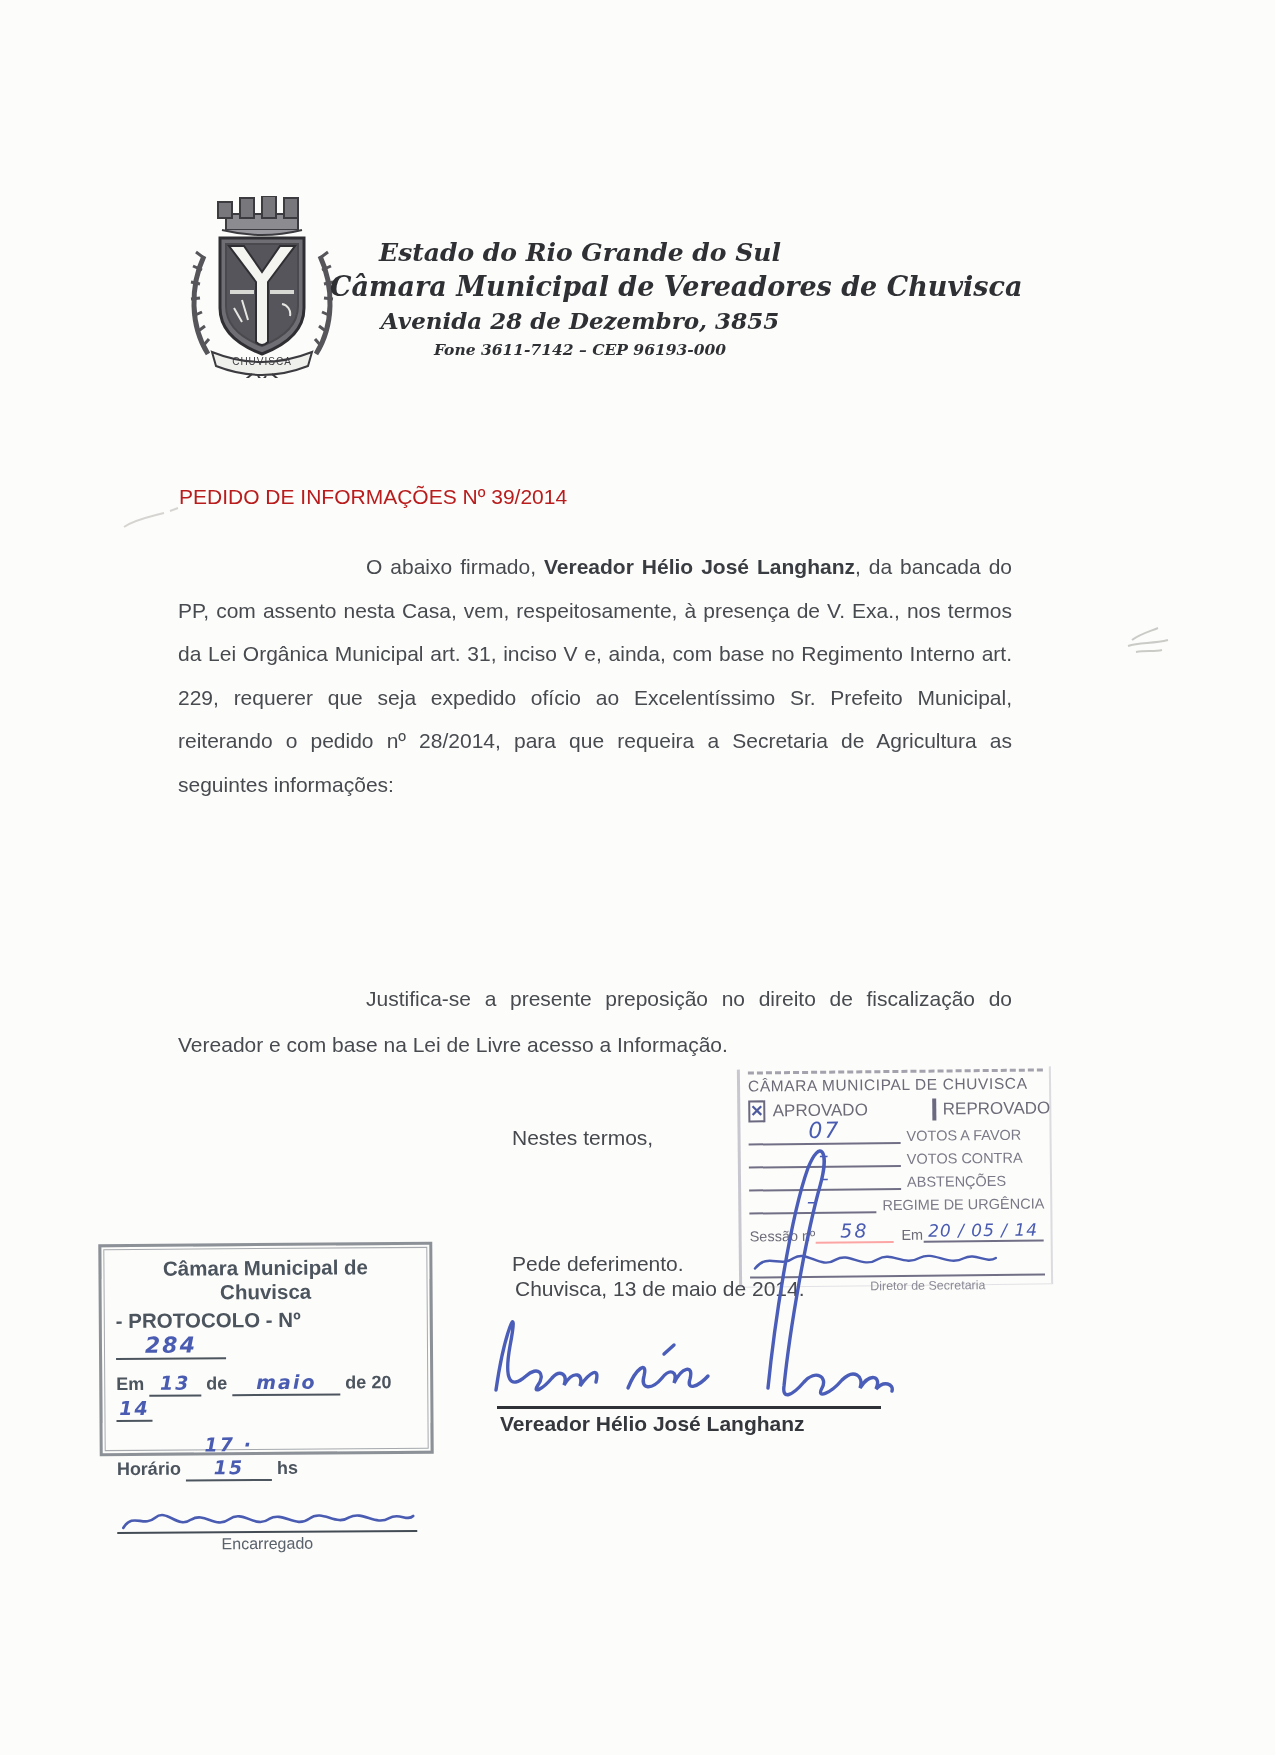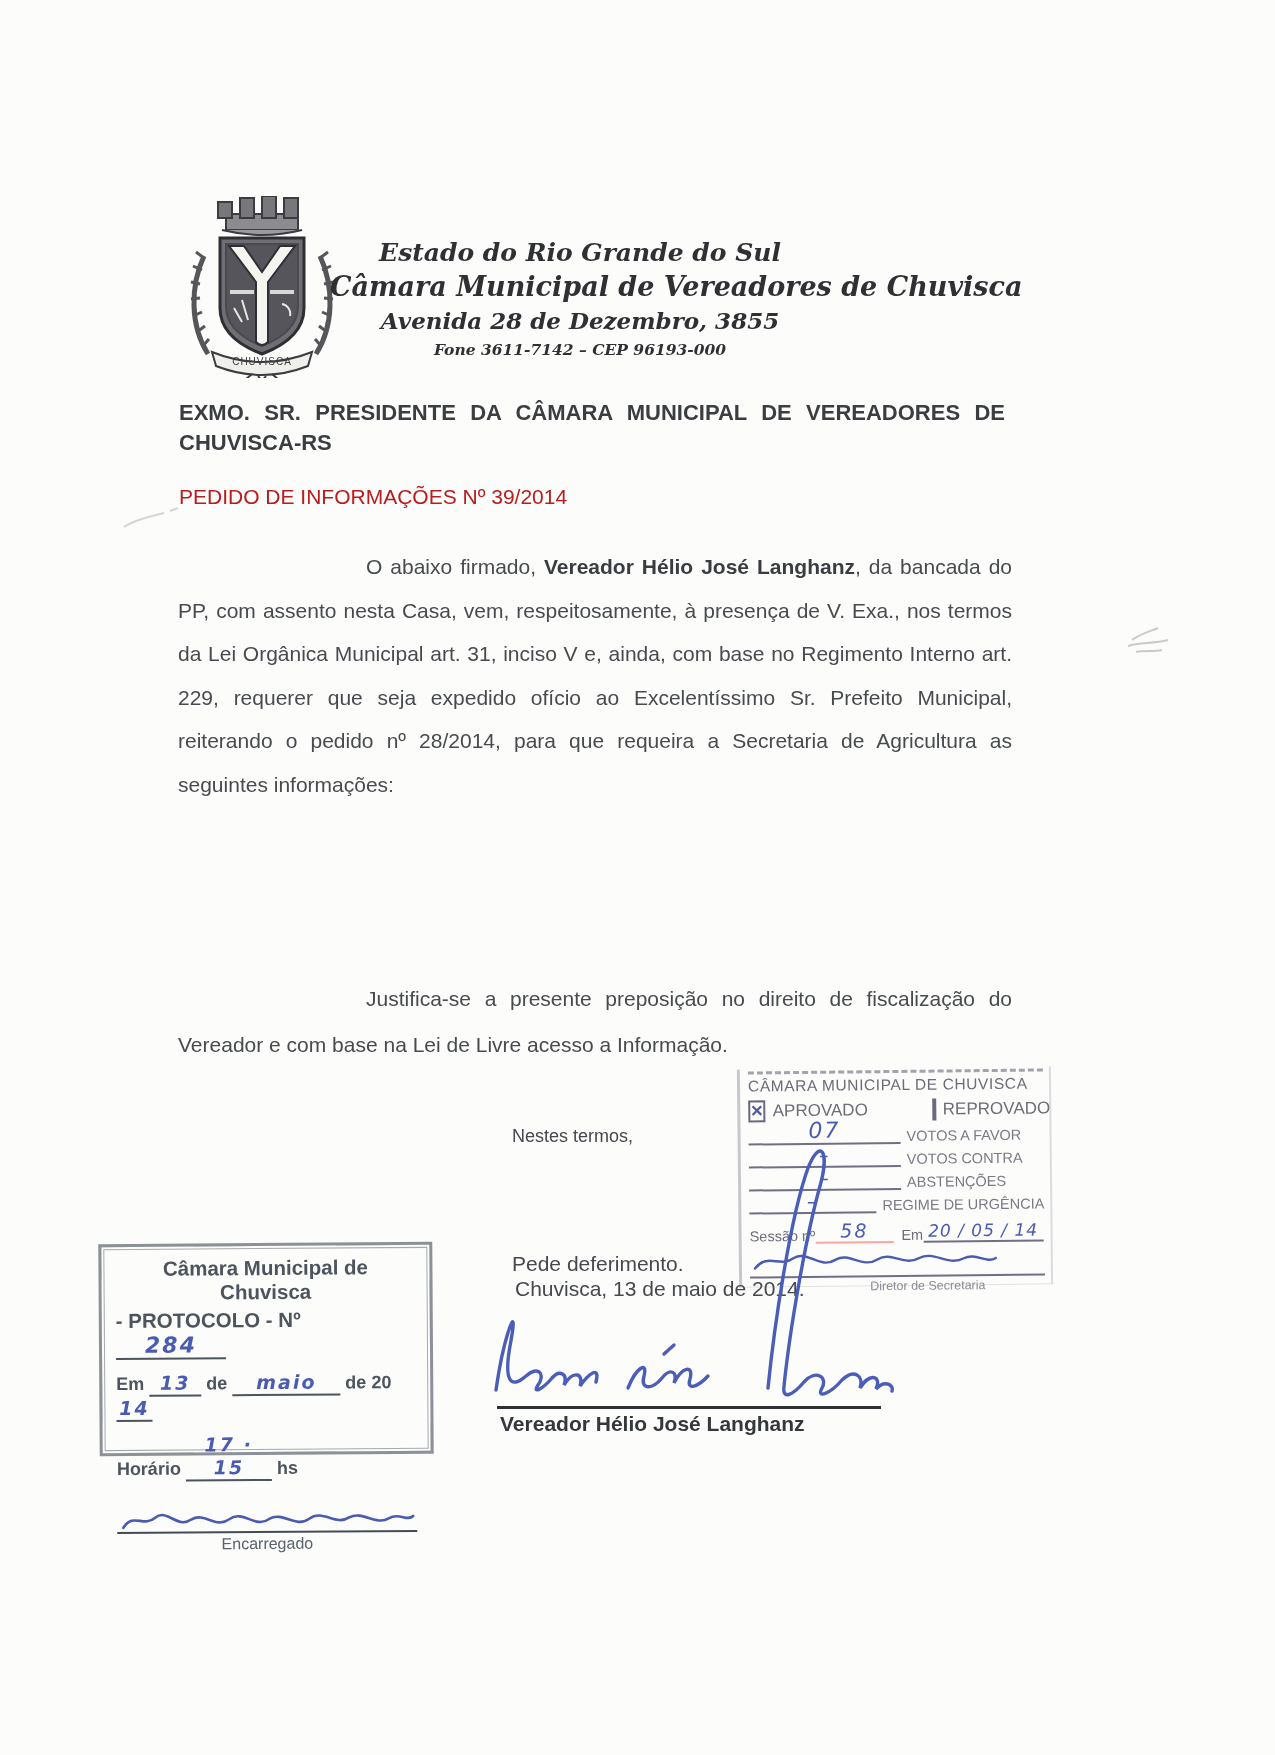--- a/index.html
+++ b/index.html
@@ -20,21 +20,21 @@
   .recipient{position:absolute;left:179px;top:398px;width:826px;
     font-size:22px;font-weight:bold;color:#3a3d42;line-height:30px;text-align:justify;}
   .doc-title{position:absolute;left:179px;top:485px;font-size:21px;color:#b91c1c;}
   
   .para{position:absolute;left:178px;top:545px;width:834px;font-size:21px;
     line-height:43.5px;text-align:justify;text-indent:188px;color:#474a4f;}
   .para b{color:#393c41;}
   .questions{position:absolute;left:366px;top:795px;font-size:21px;line-height:33px;color:#474a4f;}
   .justif{position:absolute;left:178px;top:976px;width:834px;font-size:21px;
     line-height:46px;text-align:justify;text-indent:188px;color:#474a4f;}
-  .closing1{position:absolute;left:512px;top:1126px;font-size:18px;}
+  .closing1{position:absolute;left:512px;top:1126px;font-size:21px;}
   .closing2{position:absolute;left:512px;top:1252px;font-size:21px;}
   .dateline{position:absolute;left:515px;top:1277px;font-size:21px;color:#45484d;z-index:2;}
   
   .stamp-a{position:absolute;left:738px;top:1068px;width:314px;height:218px;
     transform:rotate(-.6deg);color:#76747f;z-index:3;
     border-left:3px solid rgba(125,120,145,.40);
     border-right:2px solid rgba(125,120,145,.25);
     border-bottom:1px solid rgba(125,120,145,.2);
     padding:2px 6px 0 8px;box-sizing:border-box;}
   .stamp-a .hdr{font-size:15.5px;letter-spacing:.6px;white-space:nowrap;
@@ -114,21 +114,20 @@
     <text x="80" y="169" text-anchor="middle" font-size="10" fill="#3c3c40" font-family="Liberation Sans, sans-serif" letter-spacing="1">CHUVISCA</text>
   </svg>
 
   <div class="letterhead">
     <div class="lh1">Estado do Rio Grande do Sul</div>
     <div class="lh2">Câmara Municipal de Vereadores de Chuvisca</div>
     <div class="lh3">Avenida 28 de Dezembro, 3855</div>
     <div class="lh4">Fone 3611-7142 – CEP 96193-000</div>
   </div>
 
-  <div class="recipient">EXMO. SR. PRESIDENTE DA CÂMARA MUNICIPAL DE VEREADORES DE CHUVISCA-RS</div>
 
   <div class="doc-title">PEDIDO DE INFORMAÇÕES Nº 39/2014</div>
 
   <div class="para"><span>O abaixo firmado, </span><b>Vereador Hélio José Langhanz</b><span>, da bancada do PP, com assento nesta Casa, vem, respeitosamente, à presença de V. Exa., nos termos da Lei Orgânica Municipal art. 31, inciso V e, ainda, com base no Regimento Interno art. 229, requerer que seja expedido ofício ao Excelentíssimo Sr. Prefeito Municipal, reiterando o pedido nº 28/2014, para que requeira a Secretaria de Agricultura as seguintes informações:</span></div>
 
 
   <div class="justif">Justifica-se a presente preposição no direito de fiscalização do Vereador e com base na Lei de Livre acesso a Informação.</div>
 
   <div class="closing1">Nestes termos,</div>
   <div class="closing2">Pede deferimento.</div>

